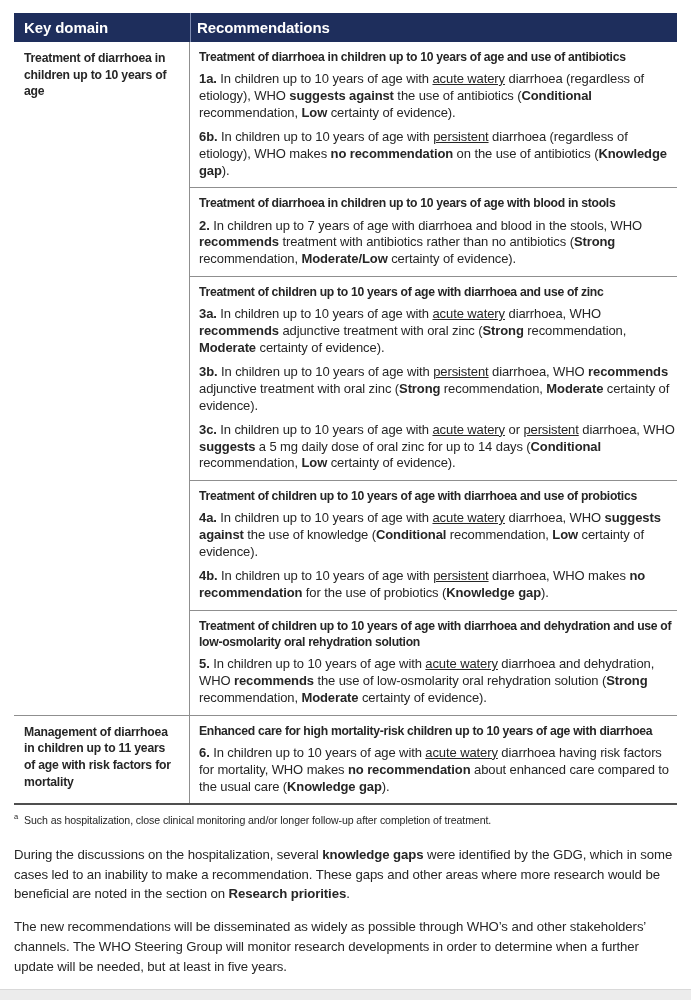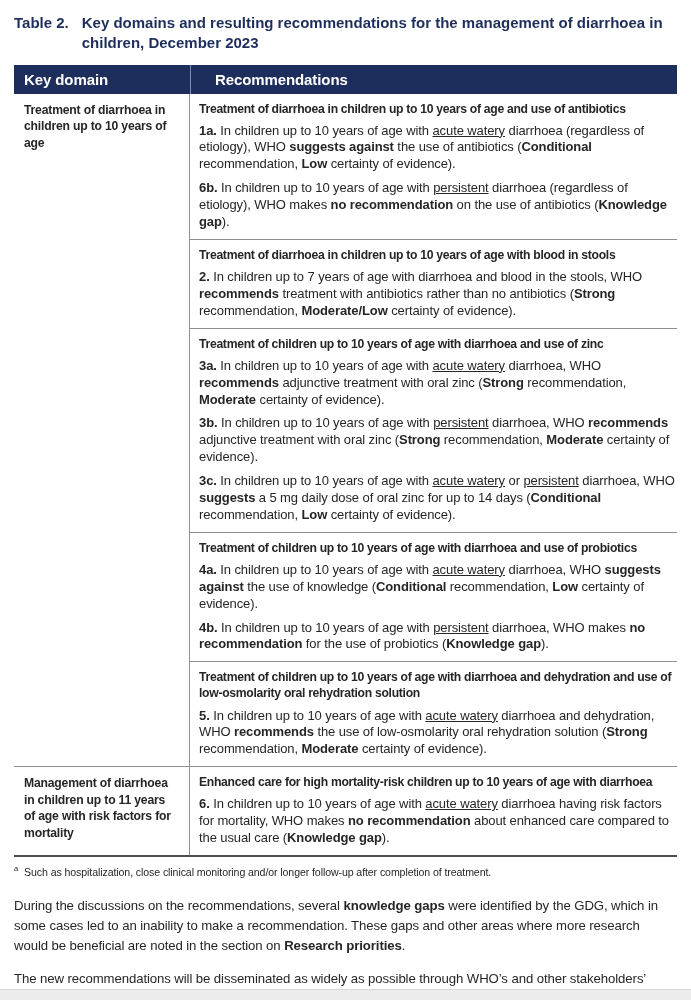--- a/index.html
+++ b/index.html
@@ -17,21 +17,21 @@
   
   .title{display:flex;color:var(--navy);font-weight:bold;font-size:15px;line-height:1.35;margin-bottom:11px;}
   .title .lbl{flex:none;margin-right:13px;white-space:nowrap;}
   .title .ttl-text{max-width:600px;}
 
   
   .tbl{border-bottom:2px solid var(--rule-dark);}
   .t-head{display:grid;grid-template-columns:176px 1fr;background:var(--navy);color:#fff;
           font-weight:bold;font-size:15px;letter-spacing:-0.1px;}
   .t-head .hc{padding:6px 10px 6px 10px;}
-  .t-head .hc + .hc{border-left:1.5px solid #7f8cb0;padding-left:24px;}
+  .t-head .hc + .hc{border-left:1.5px solid #7f8cb0;padding-left:6px;}
   .t-row{display:grid;grid-template-columns:176px 1fr;}
   .t-row + .t-row{border-top:1.5px solid var(--rule);}
   .domain{font-weight:bold;font-size:12.2px;line-height:1.36;letter-spacing:-0.2px;
           padding:8px 10px;border-right:1.5px solid var(--rule);}
   .rec{min-width:0;}
   .sec{padding:7px 2px 1px 9px;}
   .sec + .sec{border-top:1.5px solid var(--rule);}
   .sec-h{font-weight:bold;font-size:12.2px;line-height:1.32;letter-spacing:-0.3px;}
   .sec p.item{margin:6px 0 7px 0;font-size:13px;line-height:1.3;letter-spacing:-0.1px;}
   .b{font-weight:bold;}
@@ -45,24 +45,20 @@
   .paras{margin-top:17px;font-size:13.2px;line-height:1.5;letter-spacing:-0.1px;}
   .paras p.bp{margin:0 0 13px 0;}
 
   .bottom-strip{position:absolute;left:0;right:0;bottom:0;height:11px;background:#ececec;border-top:1px solid #d9d9d9;}
 </style>
 </head>
 <body>
 
 <div class="page">
 
-  <div class="title">
-    <span class="lbl">Table 2.</span>
-    <span class="ttl-text">Key domains and resulting recommendations for the management of diarrhoea in children, December 2023</span>
-  </div>
 
   <div class="tbl">
     <div class="t-head">
       <div class="hc">Key domain</div>
       <div class="hc">Recommendations</div>
     </div>
     <div id="table-body">
         <div class="t-row">
           <div class="domain">Treatment of diarrhoea in children up to 10 years of age</div>
           <div class="rec">
@@ -102,19 +98,19 @@
           </div>
         </div>
       </div>
   </div>
 
   <div class="footnote">
     <sup>a</sup><span>Such as hospitalization, close clinical monitoring and/or longer follow-up after completion of treatment.</span>
   </div>
 
   <div id="paragraphs" class="paras">
-      <p class="bp"><span>During the discussions on the recommendations, several </span><span class="b">knowledge gaps</span><span> were identified by the GDG, which in some cases led to an inability to make a recommendation. These gaps and other areas where more research would be beneficial are noted in the section on </span><span class="b">Research priorities</span><span>.</span></p>
+      <p class="bp"><span>During the discussions on the hospitalization, several </span><span class="b">knowledge gaps</span><span> were identified by the GDG, which in some cases led to an inability to make a recommendation. These gaps and other areas where more research would be beneficial are noted in the section on </span><span class="b">Research priorities</span><span>.</span></p>
       <p class="bp"><span>The new recommendations will be disseminated as widely as possible through WHO’s and other stakeholders’ channels. The WHO Steering Group will monitor research developments in order to determine when a further update will be needed, but at least in five years.</span></p>
     </div>
 
 </div>
 
 <div class="bottom-strip"></div>
 
 </body></html>

